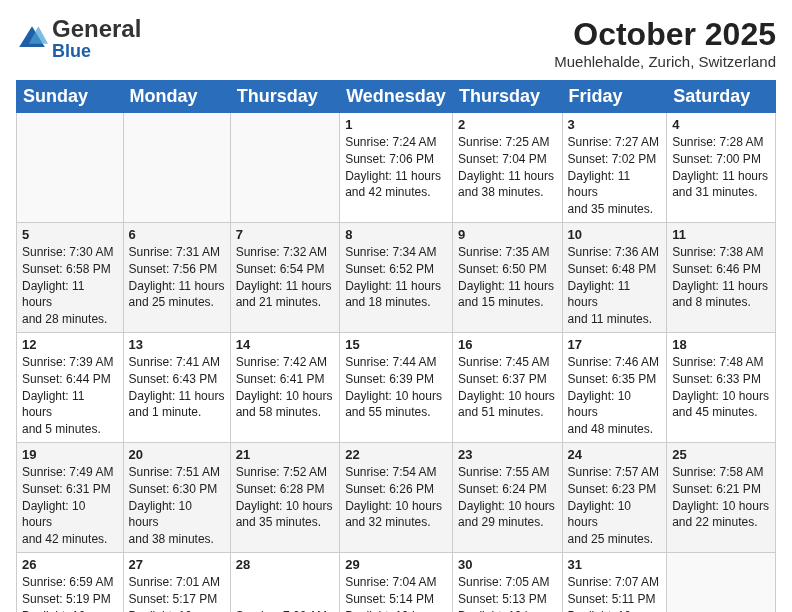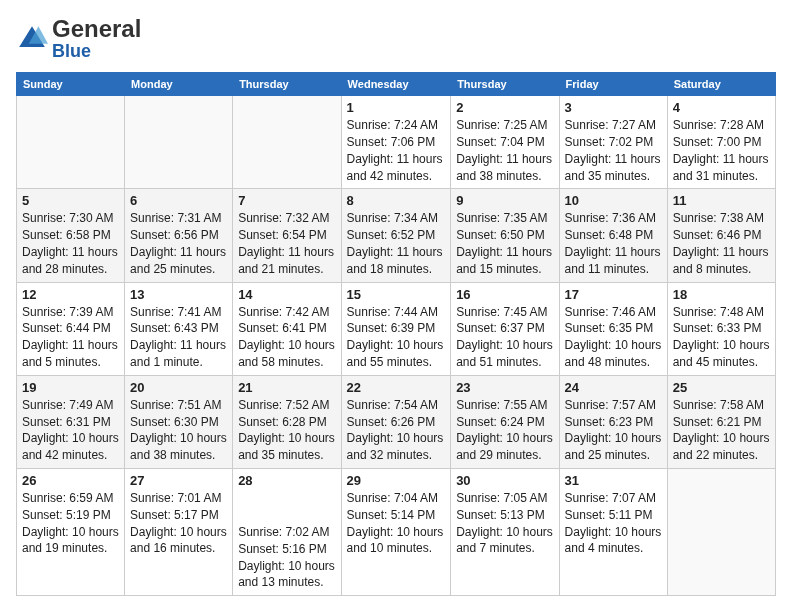--- a/index.html
+++ b/index.html
@@ -54,21 +54,21 @@
     }
     .calendar {
       width: 100%;
       border-collapse: collapse;
     }
     .calendar th {
       background-color: #2a6ebb;
       color: #fff;
       text-align: left;
       padding: 5px 6px;
-      font-size: 11px;
+      font-size: 18px;
       border: 1px solid #2a6ebb;
     }
     .calendar td {
       vertical-align: top;
       border: 1px solid #ccc;
       padding: 4px 5px;
       width: 113px;
       min-height: 80px;
       font-size: 10.5px;
       color: #222;
@@ -102,20 +102,24 @@
   <div class="logo">
     <svg class="logo-icon" viewBox="0 0 40 40">
       <polygon points="20,4 36,30 4,30" fill="#1e5fa8"></polygon>
       <polygon points="28,4 40,26 16,26" fill="#4a9fd4" opacity="0.7"></polygon>
     </svg>
     <div class="logo-text">
       <span class="logo-general">General</span>
       <span class="logo-blue">Blue</span>
     </div>
   </div>
+  <div class="title-block">
+    <div class="month-title">October 2025</div>
+    <div class="location">Muehlehalde, Zurich, Switzerland</div>
+  </div>
 </div>
 
 <table class="calendar">
   <thead>
     <tr>
     <th>Sunday</th>
         <th>Monday</th>
         <th>Thursday</th>
         <th>Wednesday</th>
         <th>Thursday</th>
@@ -161,21 +165,21 @@
         <td>
           <span class="day-num">5</span>
           <div class="day-info" style="white-space: pre-line;">Sunrise: 7:30 AM
 Sunset: 6:58 PM
 Daylight: 11 hours
 and 28 minutes.</div>
         </td>
         <td>
           <span class="day-num">6</span>
           <div class="day-info" style="white-space: pre-line;">Sunrise: 7:31 AM
-Sunset: 6:56 PM
+Sunset: 7:56 PM
 Daylight: 11 hours
 and 25 minutes.</div>
         </td>
         <td>
           <span class="day-num">7</span>
           <div class="day-info" style="white-space: pre-line;">Sunrise: 7:32 AM
 Sunset: 6:54 PM
 Daylight: 11 hours
 and 21 minutes.</div>
         </td>

